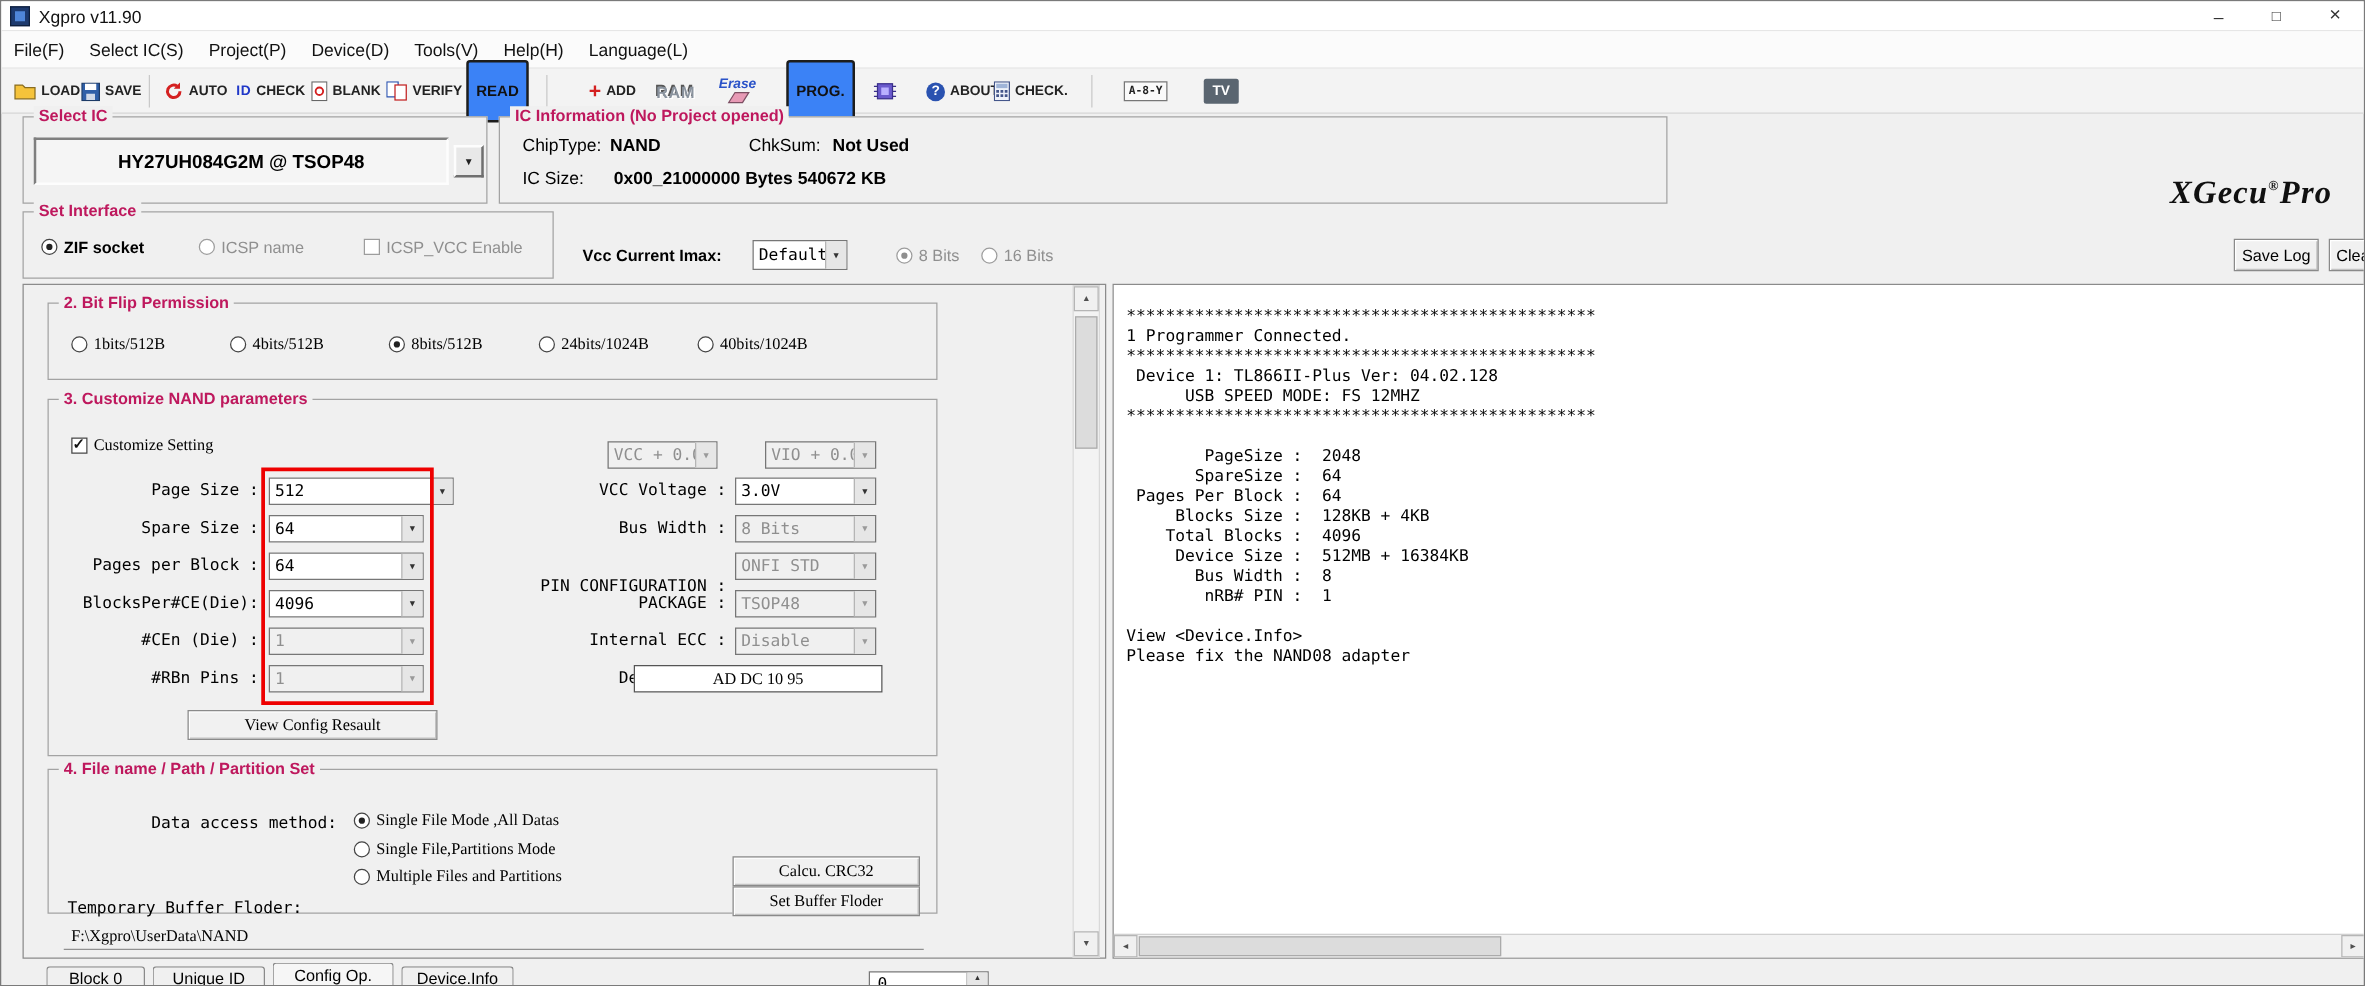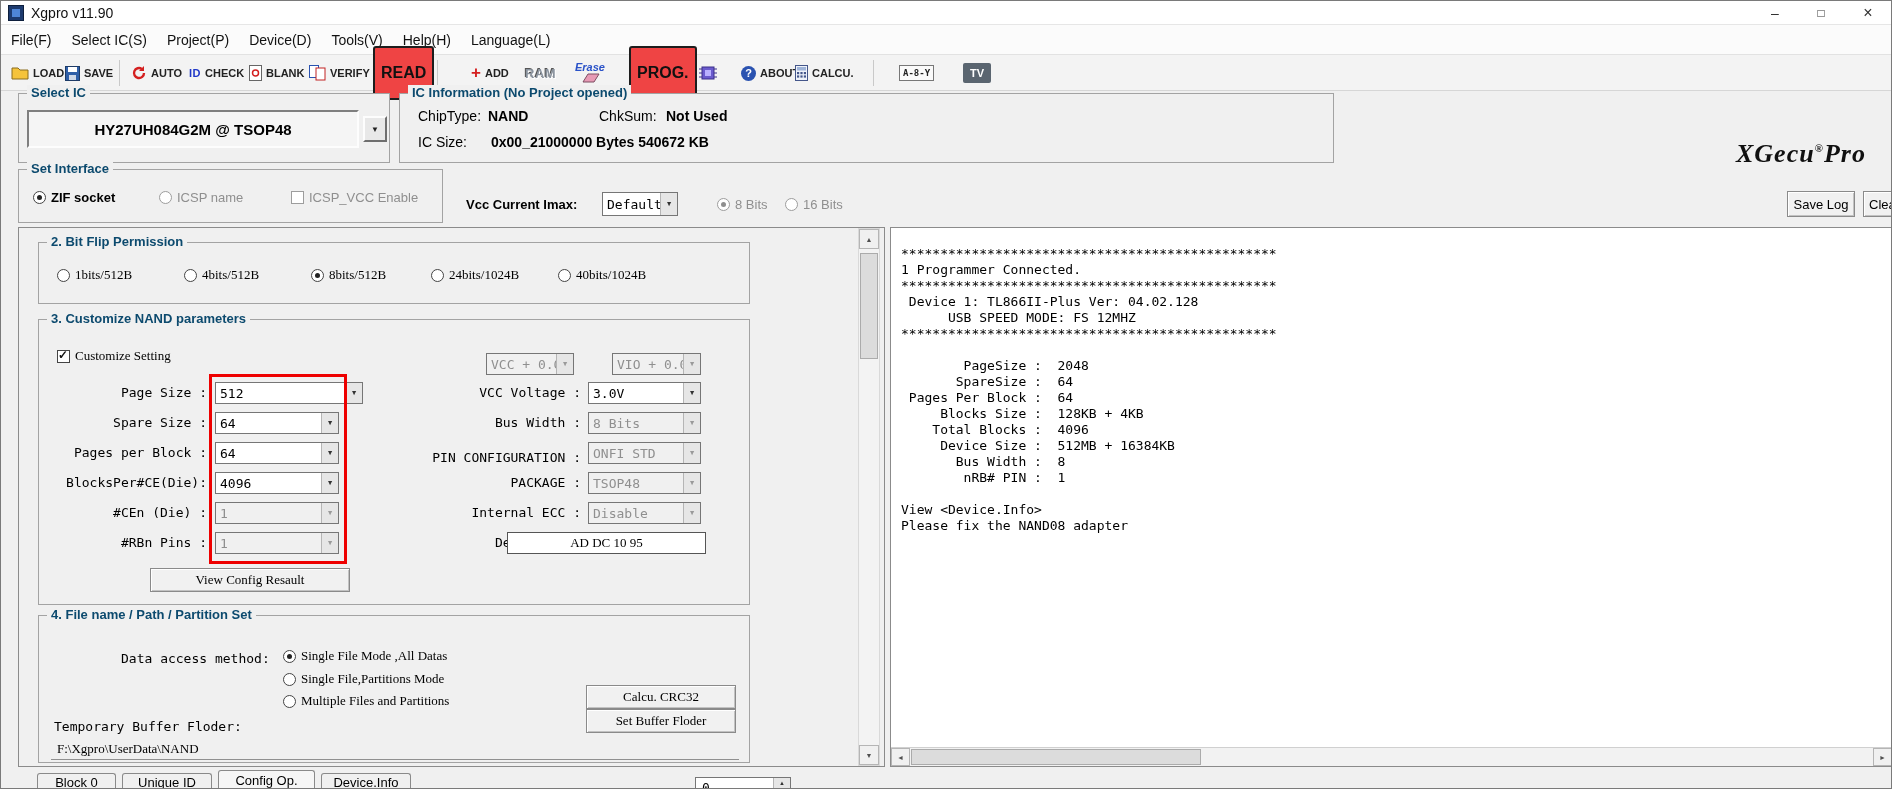--- a/index.html
+++ b/index.html
@@ -26,39 +26,39 @@
              display:flex; align-items:center; border-bottom:1px solid #e2e2e2; }
   .menu-item { padding:4px 10px; font-size:14px; color:#111; }
 
   
   .toolbarbg { position:absolute; left:0; top:54px; width:100%; height:36px; background:#f3f3f3;
                border-bottom:1px solid #d6d6d6; }
   .tb { position:absolute; top:54px; height:36px; display:flex; align-items:center; gap:4px;
         font-size:11px; font-weight:bold; color:#222; }
   .tb-col { flex-direction:column; gap:0; justify-content:center; }
   .tbsep { position:absolute; top:59px; height:26px; width:1px; background:#c9c9c9; }
-  .boxed { border:2px solid #1d1d1d; border-radius:3px; padding:16px 6px; font-size:16px;
-           font-weight:bold; background:#ef4444; color:#111; }
+  .boxed { border:2px solid #1d1d1d; border-radius:3px; padding:16px 6px; font-size:12px;
+           font-weight:bold; background:#3b82f6; color:#111; }
   .ic { display:inline-flex; align-items:center; justify-content:center; }
   .glyph-add { color:#d42020; font-size:17px; font-weight:bold; line-height:14px; }
   .glyph-id { color:#2038c8; font-size:11px; font-weight:bold; letter-spacing:0.5px; }
   .glyph-ram { color:#8a939e; font-size:13px; font-weight:bold; letter-spacing:0.5px;
                text-shadow:1px 1px 0 #ffffff, -1px -1px 0 #555; }
   .glyph-q { width:15px; height:15px; border-radius:50%; background:#2a52b0; color:#fff;
              font-size:11px; font-weight:bold; display:flex; align-items:center; justify-content:center; }
   .glyph-conv { font-family:"DejaVu Sans Mono", monospace; font-size:9px; font-weight:bold;
                 border:1px solid #777; padding:2px 3px; background:#fafafa; color:#222; }
   .glyph-tv { width:28px; height:20px; background:#5a6570; color:#ffffff; font-size:11px;
               font-weight:bold; display:flex; align-items:center; justify-content:center; border-radius:2px; }
   .erase-label { color:#2a52c8; font-style:italic; font-size:11px; font-weight:bold; line-height:11px; }
 
   
   .groupbox { position:absolute; border:1px solid #a3a3a3; background:#f0f0f0; }
   .grouptitle { position:absolute; top:-9px; left:8px; background:#f0f0f0; padding:0 4px;
-                font-size:13px; font-weight:bold; color:#0c4a6e; white-space:nowrap; }
+                font-size:13px; font-weight:bold; color:#be185d; white-space:nowrap; }
   .mono { font-family:Liberation Serif, serif; }
 
   
   .combo { position:absolute; height:22px; background:#ffffff; border:1px solid #767676;
            display:flex; align-items:stretch; font-size:13px; font-family:"DejaVu Sans Mono", monospace; color:#000; }
   .combo .val { flex:1; display:flex; align-items:center; padding-left:4px; overflow:hidden; white-space:nowrap; }
   .combo .arw { width:17px; background:#e6e6e6; border-left:1px solid #b5b5b5;
                 display:flex; align-items:center; justify-content:center; }
   .combo .arw::after { content:"▼"; font-size:7px; color:#333; }
   .combo.dis { background:#f0f0f0; color:#8f8f8f; }
@@ -272,21 +272,21 @@
           <g fill="#44568a">
             <rect x="2" y="7" width="2.2" height="2.2"></rect>
             <rect x="5.4" y="7" width="2.2" height="2.2"></rect>
             <rect x="8.8" y="7" width="2.2" height="2.2"></rect>
             <rect x="2" y="10.4" width="2.2" height="2.2"></rect>
             <rect x="5.4" y="10.4" width="2.2" height="2.2"></rect>
             <rect x="8.8" y="10.4" width="2.2" height="2.2"></rect>
           </g>
         </svg>
     </span>
-    <span>CALCU.</span>
+    <span>CHECK.</span>
   </div>
 
   <div class="tbsep" style="left:872px"></div>
 
   <div class="tb" style="left:898px">
     <span class="glyph-conv">A-8-Y</span>
   </div>
 
   <div class="tb" style="left:962px">
     <span class="glyph-tv">TV</span>
@@ -417,21 +417,21 @@
         <span class="val">VCC + 0.0V</span>
           <span class="arw"></span>
       </div>
       <div class="combo dis" style="left:573px; top:33px; width:89px">
         <span class="val">VIO + 0.0V</span>
           <span class="arw"></span>
       </div>
 
       <span class="flabel" style="left:336px; top:65px; width:206px">VCC Voltage :</span>
       <span class="flabel" style="left:336px; top:95px; width:206px">Bus Width :</span>
-      <span class="flabel" style="left:336px; top:130px; width:206px">PIN CONFIGURATION :</span>
+      <span class="flabel" style="left:336px; top:142px; width:206px">PIN CONFIGURATION :</span>
       <span class="flabel" style="left:336px; top:155px; width:206px">PACKAGE :</span>
       <span class="flabel" style="left:336px; top:185px; width:206px">Internal ECC :</span>
       <span class="flabel" style="left:336px; top:215px; width:206px">Device ID :</span>
 
       <div class="combo" style="left:549px; top:62px; width:113px">
         <span class="val">3.0V</span>
           <span class="arw"></span>
       </div>
       <div class="combo dis" style="left:549px; top:92px; width:113px">
         <span class="val">8 Bits</span>
@@ -448,21 +448,21 @@
       <div class="combo dis" style="left:549px; top:182px; width:113px">
         <span class="val">Disable</span>
           <span class="arw"></span>
       </div>
 
       <div class="mono" style="position:absolute; left:468px; top:212px; width:199px; height:22px; background:#fff; border:1px solid #555; display:flex; align-items:center; justify-content:center; font-size:13px">AD DC 10 95</div>
 
       <div class="btn mono" style="left:111px; top:248px; width:200px; height:24px">View Config Resault</div>
     </div>
 
-    <div class="groupbox" style="left:19px; top:387px; width:712px; height:148px">
+    <div class="groupbox" style="left:19px; top:387px; width:712px; height:116px">
       <span class="grouptitle">4. File name / Path / Partition Set</span>
 
       <span class="flabel" style="left:82px; top:35px; text-align:left">Data access method:</span>
 
       <span class="opt mono" style="left:244px; top:32px">
         <span class="radio on"></span>
         <span>Single File Mode ,All Datas</span>
       </span>
       <span class="opt mono" style="left:244px; top:55px">
         <span class="radio"></span>

